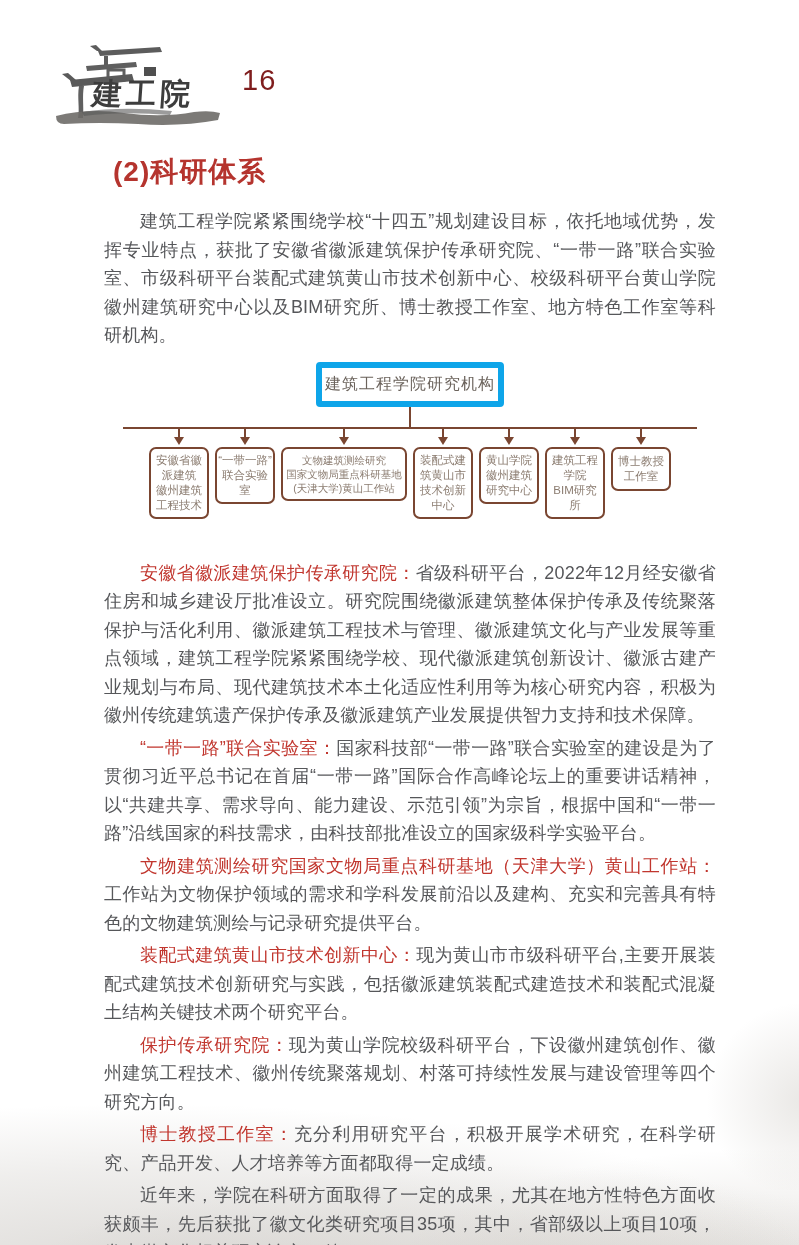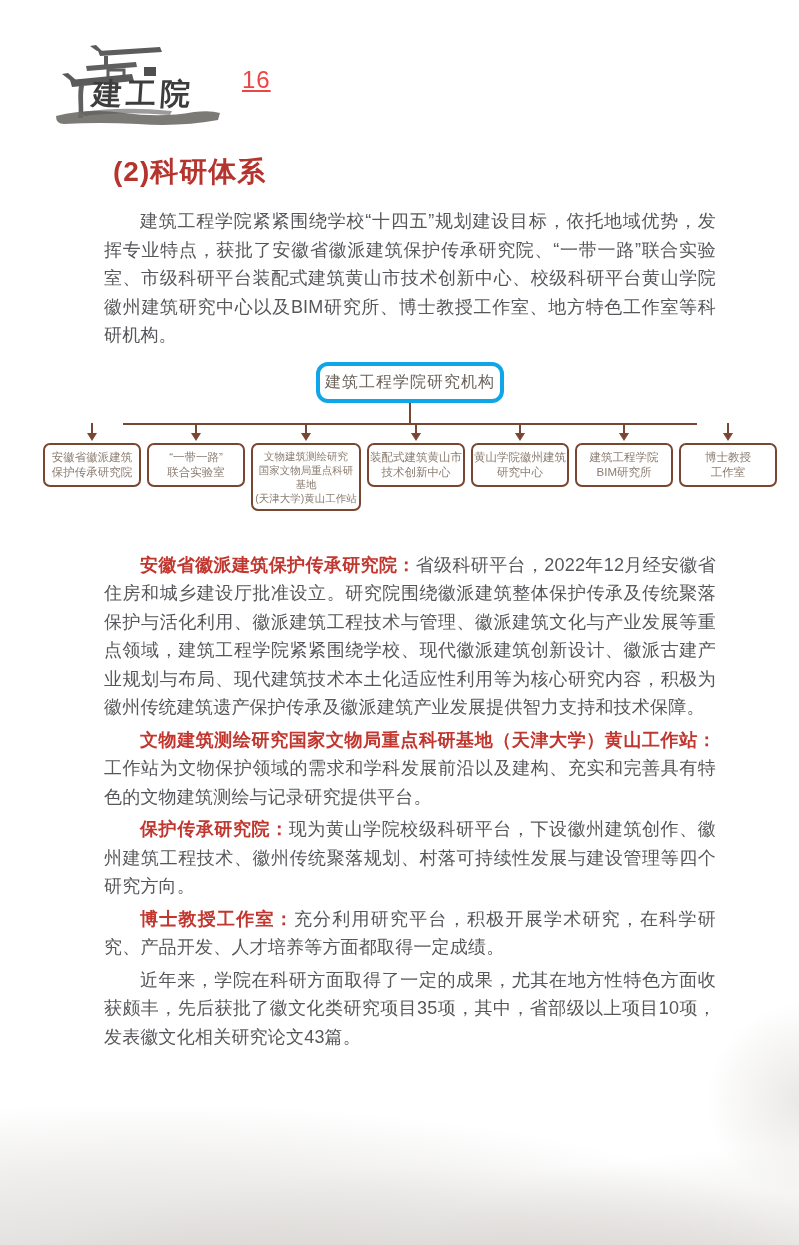--- a/index.html
+++ b/index.html
@@ -20,54 +20,54 @@
       radial-gradient(90% 120% at 60% 130%, rgba(178,172,163,.30) 0%, rgba(178,172,163,0) 65%),
       radial-gradient(70% 110% at 98% 120%, rgba(170,163,153,.32) 0%, rgba(170,163,153,0) 70%);
   }
   .wash-right{
     right:0;top:990px;width:160px;height:200px;
     background:radial-gradient(90% 70% at 105% 55%, rgba(176,170,161,.28) 0%, rgba(176,170,161,0) 70%);
   }
   
   .masthead{position:absolute;top:40px;left:52px;display:flex;align-items:center;gap:18px;}
   .logo{width:172px;height:88px;display:block;}
-  .page-number{font-size:24px;color:#ef4444;letter-spacing:1px;transform:translateY(-4px);text-decoration:underline;}
+  .page-number{font-size:29px;color:#7f1d1d;letter-spacing:1px;transform:translateY(-4px);}
   
   .content{position:absolute;top:150px;left:100px;width:620px;}
   .doc-heading{
     margin:3px 0 16px 13px;
     font-size:28px;line-height:38px;font-weight:bold;
     color:#b5342e;letter-spacing:1px;
   }
   .para{
     margin:4px;
     font-size:18px;line-height:28.5px;
     color:#56575a;
     text-align:justify;
     text-indent:2em;
     letter-spacing:.2px;
   }
-  .para .lead{color:#c1362e;font-weight:bold;}
+  .para .lead{color:#c1362e;font-weight:normal;}
   
   .chart{position:relative;width:656px;margin:12px 0 40px -18px;}
   .chart-root-box{
     width:188px;margin:0 auto;box-sizing:border-box;
-    border:4px solid #0ea5e9;border-radius:12px;
+    border:6px solid #0ea5e9;border-radius:4px;
     padding:6px 2px;text-align:center;
     font-size:16px;color:#6b635c;letter-spacing:1px;
     background:#fff;
   }
   .chart-stem{width:2px;height:20px;background:#7a4631;margin:0 auto;}
   .chart-row{
     position:relative;display:flex;gap:6px;
     padding-top:20px;align-items:flex-start;justify-content:center;
   }
   .chart-hline{position:absolute;top:0;left:41px;right:41px;height:2px;background:#7a4631;}
-  .chart-node{position:relative;width:98px;flex:0 0 auto;}
-  .chart-node.wide{width:110px;}
+  .chart-node{position:relative;width:60px;flex:0 0 auto;}
+  .chart-node.wide{width:126px;}
   .chart-drop{position:absolute;top:-20px;left:50%;margin-left:-1px;width:2px;height:11px;background:#7a4631;}
   .chart-arrow{
     position:absolute;top:-10px;left:50%;transform:translateX(-50%);
     width:0;height:0;
     border-left:5px solid transparent;border-right:5px solid transparent;
     border-top:8px solid #7a4631;
   }
   .chart-box{
     box-sizing:border-box;min-height:44px;
     border:2px solid #7a4631;border-radius:7px;background:#fff;
@@ -123,21 +123,21 @@
       </div>
       <div class="chart-stem"></div>
       <div class="chart-row">
         <div class="chart-hline"></div>
 
         <div class="chart-node">
           <div class="chart-drop"></div>
           <div class="chart-arrow"></div>
           <div class="chart-box">
             <span>安徽省徽派建筑</span>
-            <span>保护传承研究院</span>
+            <span>徽州建筑工程技术</span>
           </div>
         </div>
 
         <div class="chart-node">
           <div class="chart-drop"></div>
           <div class="chart-arrow"></div>
           <div class="chart-box">
             <span>“一带一路”</span>
             <span>联合实验室</span>
           </div>
@@ -187,20 +187,22 @@
             <span>博士教授</span>
             <span>工作室</span>
           </div>
         </div>
 
       </div>
     </div>
 
     <div class="sections">
       <p class="para"><span class="lead">安徽省徽派建筑保护传承研究院：</span><span>省级科研平台，2022年12月经安徽省住房和城乡建设厅批准设立。研究院围绕徽派建筑整体保护传承及传统聚落保护与活化利用、徽派建筑工程技术与管理、徽派建筑文化与产业发展等重点领域，建筑工程学院紧紧围绕学校、现代徽派建筑创新设计、徽派古建产业规划与布局、现代建筑技术本土化适应性利用等为核心研究内容，积极为徽州传统建筑遗产保护传承及徽派建筑产业发展提供智力支持和技术保障。</span></p>
+      <p class="para"><span class="lead">“一带一路”联合实验室：</span><span>国家科技部“一带一路”联合实验室的建设是为了贯彻习近平总书记在首届“一带一路”国际合作高峰论坛上的重要讲话精神，以“共建共享、需求导向、能力建设、示范引领”为宗旨，根据中国和“一带一路”沿线国家的科技需求，由科技部批准设立的国家级科学实验平台。</span></p>
       <p class="para"><span class="lead">文物建筑测绘研究国家文物局重点科研基地（天津大学）黄山工作站：</span><span>工作站为文物保护领域的需求和学科发展前沿以及建构、充实和完善具有特色的文物建筑测绘与记录研究提供平台。</span></p>
+      <p class="para"><span class="lead">装配式建筑黄山市技术创新中心：</span><span>现为黄山市市级科研平台,主要开展装配式建筑技术创新研究与实践，包括徽派建筑装配式建造技术和装配式混凝土结构关键技术两个研究平台。</span></p>
       <p class="para"><span class="lead">保护传承研究院：</span><span>现为黄山学院校级科研平台，下设徽州建筑创作、徽州建筑工程技术、徽州传统聚落规划、村落可持续性发展与建设管理等四个研究方向。</span></p>
       <p class="para"><span class="lead">博士教授工作室：</span><span>充分利用研究平台，积极开展学术研究，在科学研究、产品开发、人才培养等方面都取得一定成绩。</span></p>
       <p class="para">近年来，学院在科研方面取得了一定的成果，尤其在地方性特色方面收获颇丰，先后获批了徽文化类研究项目35项，其中，省部级以上项目10项，发表徽文化相关研究论文43篇。</p>
     </div>
 
   </div>
 </div>
 
 </body></html>

